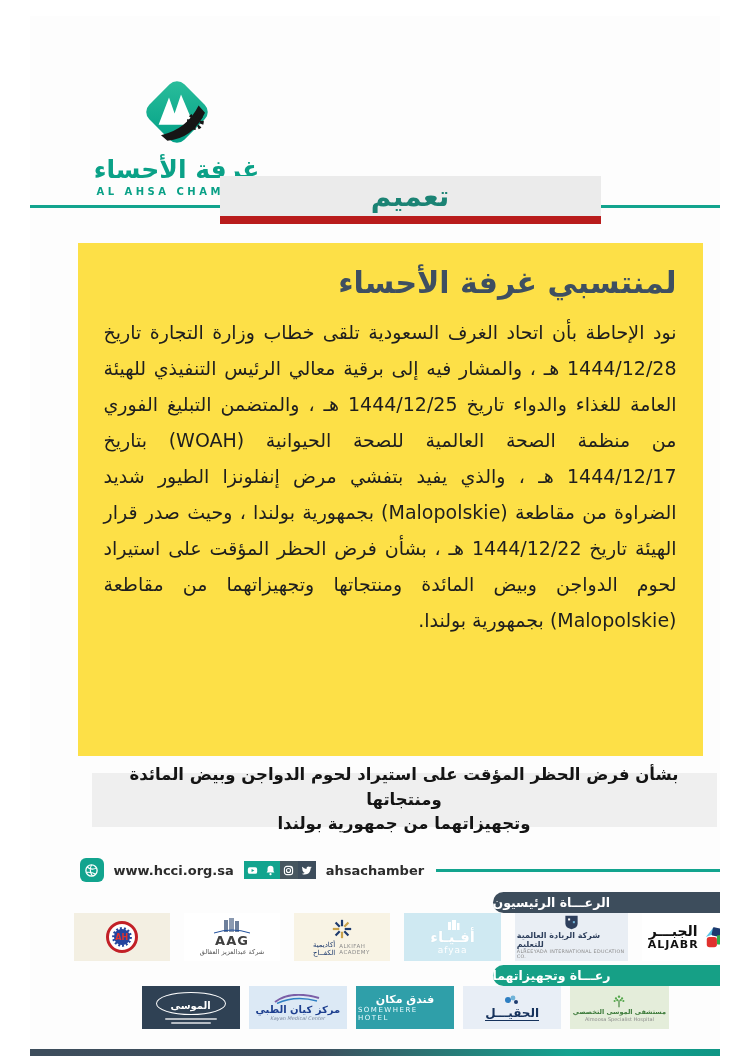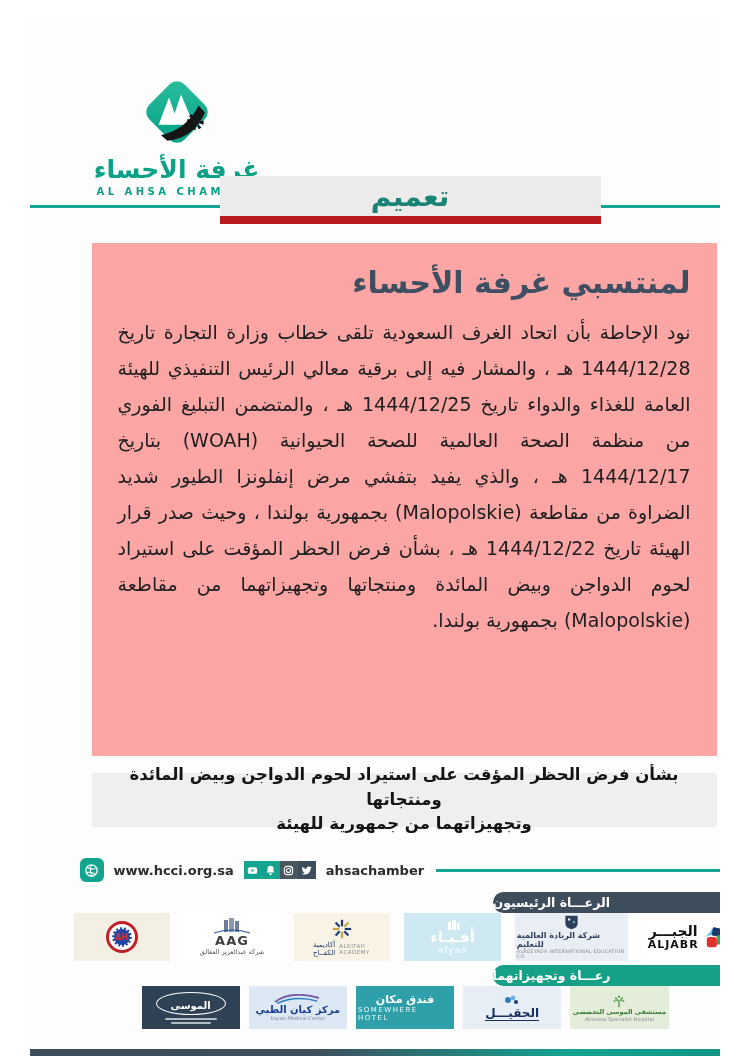--- a/index.html
+++ b/index.html
@@ -20,22 +20,22 @@
   .banner-line { position:absolute; left:0; top:189px; width:749px; height:3px; background:#12a48e; }
   .banner-box {
     position:absolute; left:190px; top:160px; width:381px; height:48px;
     background:#ebebeb; border-bottom:8px solid #b91c1c;
     display:flex; align-items:center; justify-content:center;
   }
   .banner-box .banner-text { color:#1b8374; font-size:28px; font-weight:bold; }
 
   
   .card {
-    position:absolute; left:62px; top:227px; width:625px; height:513px;
-    background:#fca5a5; padding:22px 26px 20px; direction:rtl;
+    position:absolute; left:48px; top:227px; width:625px; height:513px;
+    background:#fde047; padding:22px 26px 20px; direction:rtl;
   }
   .doc-title { color:#3e4f61; font-size:30px; font-weight:bold; text-align:right; margin-bottom:14px; }
   .doc-body {
     color:#1e1e1e; font-size:19px; line-height:36px;
     text-align:justify; text-align-last:right;
   }
 
   
   .summary-bar {
     position:absolute; left:62px; top:757px; width:625px; height:54px;
@@ -161,21 +161,21 @@
     <span class="banner-text">تعميم</span>
   </div>
 
   <div class="card">
     <div class="doc-title">لمنتسبي غرفة الأحساء</div>
     <div class="doc-body">نود الإحاطة بأن اتحاد الغرف السعودية تلقى خطاب وزارة التجارة تاريخ 1444/12/28 هـ ، والمشار فيه إلى برقية معالي الرئيس التنفيذي للهيئة العامة للغذاء والدواء تاريخ 1444/12/25 هـ ، والمتضمن التبليغ الفوري من منظمة الصحة العالمية للصحة الحيوانية (WOAH) بتاريخ 1444/12/17 هـ ، والذي يفيد بتفشي مرض إنفلونزا الطيور شديد الضراوة من مقاطعة (Malopolskie) بجمهورية بولندا ، وحيث صدر قرار الهيئة تاريخ 1444/12/22 هـ ، بشأن فرض الحظر المؤقت على استيراد لحوم الدواجن وبيض المائدة ومنتجاتها وتجهيزاتهما من مقاطعة (Malopolskie) بجمهورية بولندا.</div>
   </div>
 
   <div class="summary-bar">
     <div>بشأن فرض الحظر المؤقت على استيراد لحوم الدواجن وبيض المائدة ومنتجاتها</div>
-    <div>وتجهيزاتهما من جمهورية للهيئة</div>
+    <div>وتجهيزاتهما من جمهورية بولندا</div>
   </div>
 
   <div class="footer-row">
     <div class="globe-chip">
       <svg viewBox="0 0 16 16" width="15" height="15" aria-hidden="true">
         <circle cx="8" cy="8" r="6" fill="none" stroke="#fff" stroke-width="1.4"></circle>
         <path d="M3.5,4.5 Q8,8 13,5.5 M3,10 Q8.5,9.5 12.5,12 M8,2 Q5,8 9,14" fill="none" stroke="#fff" stroke-width="1.1"></path>
       </svg>
     </div>
     <span class="site-text">www.hcci.org.sa</span>

